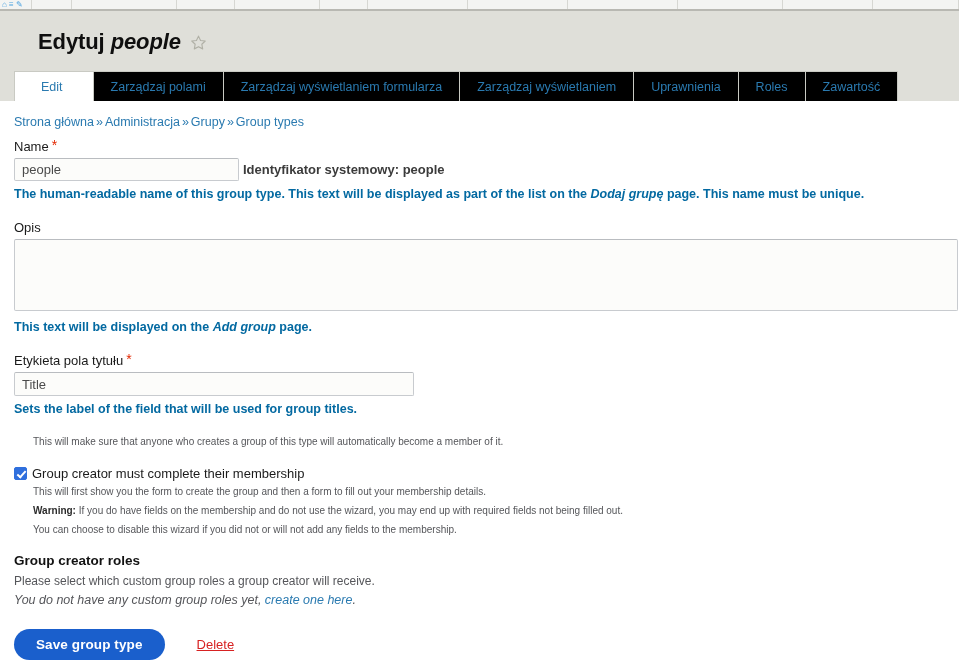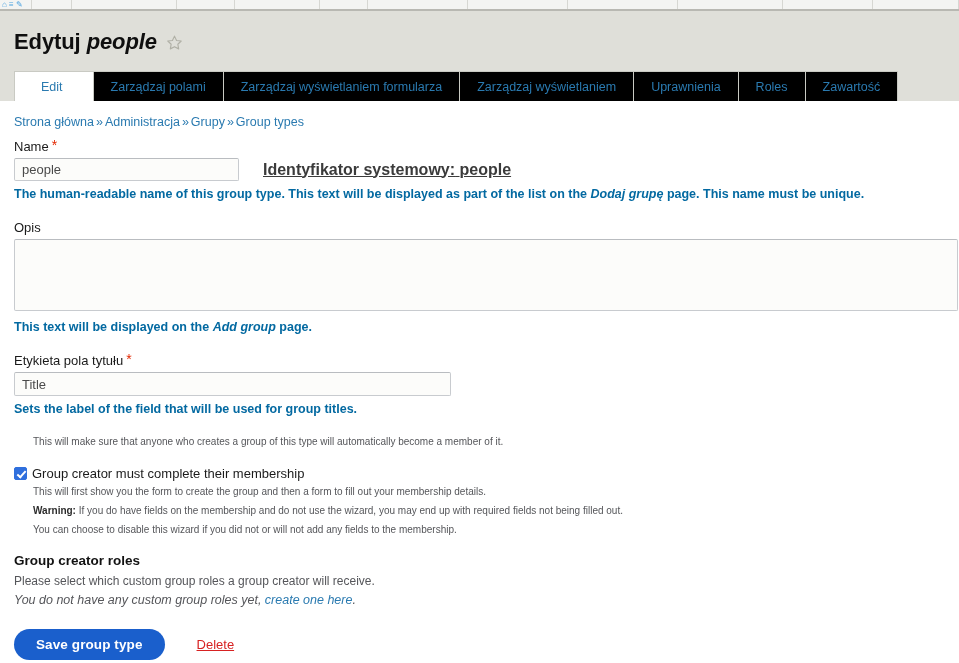--- a/index.html
+++ b/index.html
@@ -53,20 +53,21 @@
 
   
   .header-band {
     background: #dfdfd9;
     padding: 0;
   }
   .page-title-wrap {
     padding: 18px 0 16px 14px;
     display: flex;
     align-items: center;
+    margin-left: 24px;
   }
   .page-title {
     font-size: 22px;
     font-weight: bold;
     color: #0f0f0f;
     letter-spacing: -0.1px;
   }
   .page-title em {
     font-style: italic;
   }
@@ -163,33 +164,32 @@
     color: #4a4a4a;
     padding: 4px 7px;
     border: 1px solid #c8cbcf;
     border-top-color: #b9bcc0;
     border-radius: 2px;
     background: #fcfcfa;
     box-sizing: border-box;
     height: 23px;
   }
   #name-input { width: 225px; }
-  #title-label-input { width: 437px; height: 24px; }
+  #title-label-input { width: 400px; height: 24px; }
 
   .name-row {
     display: flex;
     align-items: center;
   }
   .machine-name {
-    font-size: 16px;
+    font-size: 13px;
     color: #3b3b3b;
     font-weight: bold;
-    margin-left: 24px;
+    margin-left: 4px;
     white-space: nowrap;
-    text-decoration: underline;
   }
   .machine-name .mn-value { font-weight: bold; }
 
   textarea.description-area {
     width: 944px;
     height: 72px;
     border: 1px solid #c8cbcf;
     border-top-color: #b9bcc0;
     border-radius: 2px;
     background: #fcfcfa;

